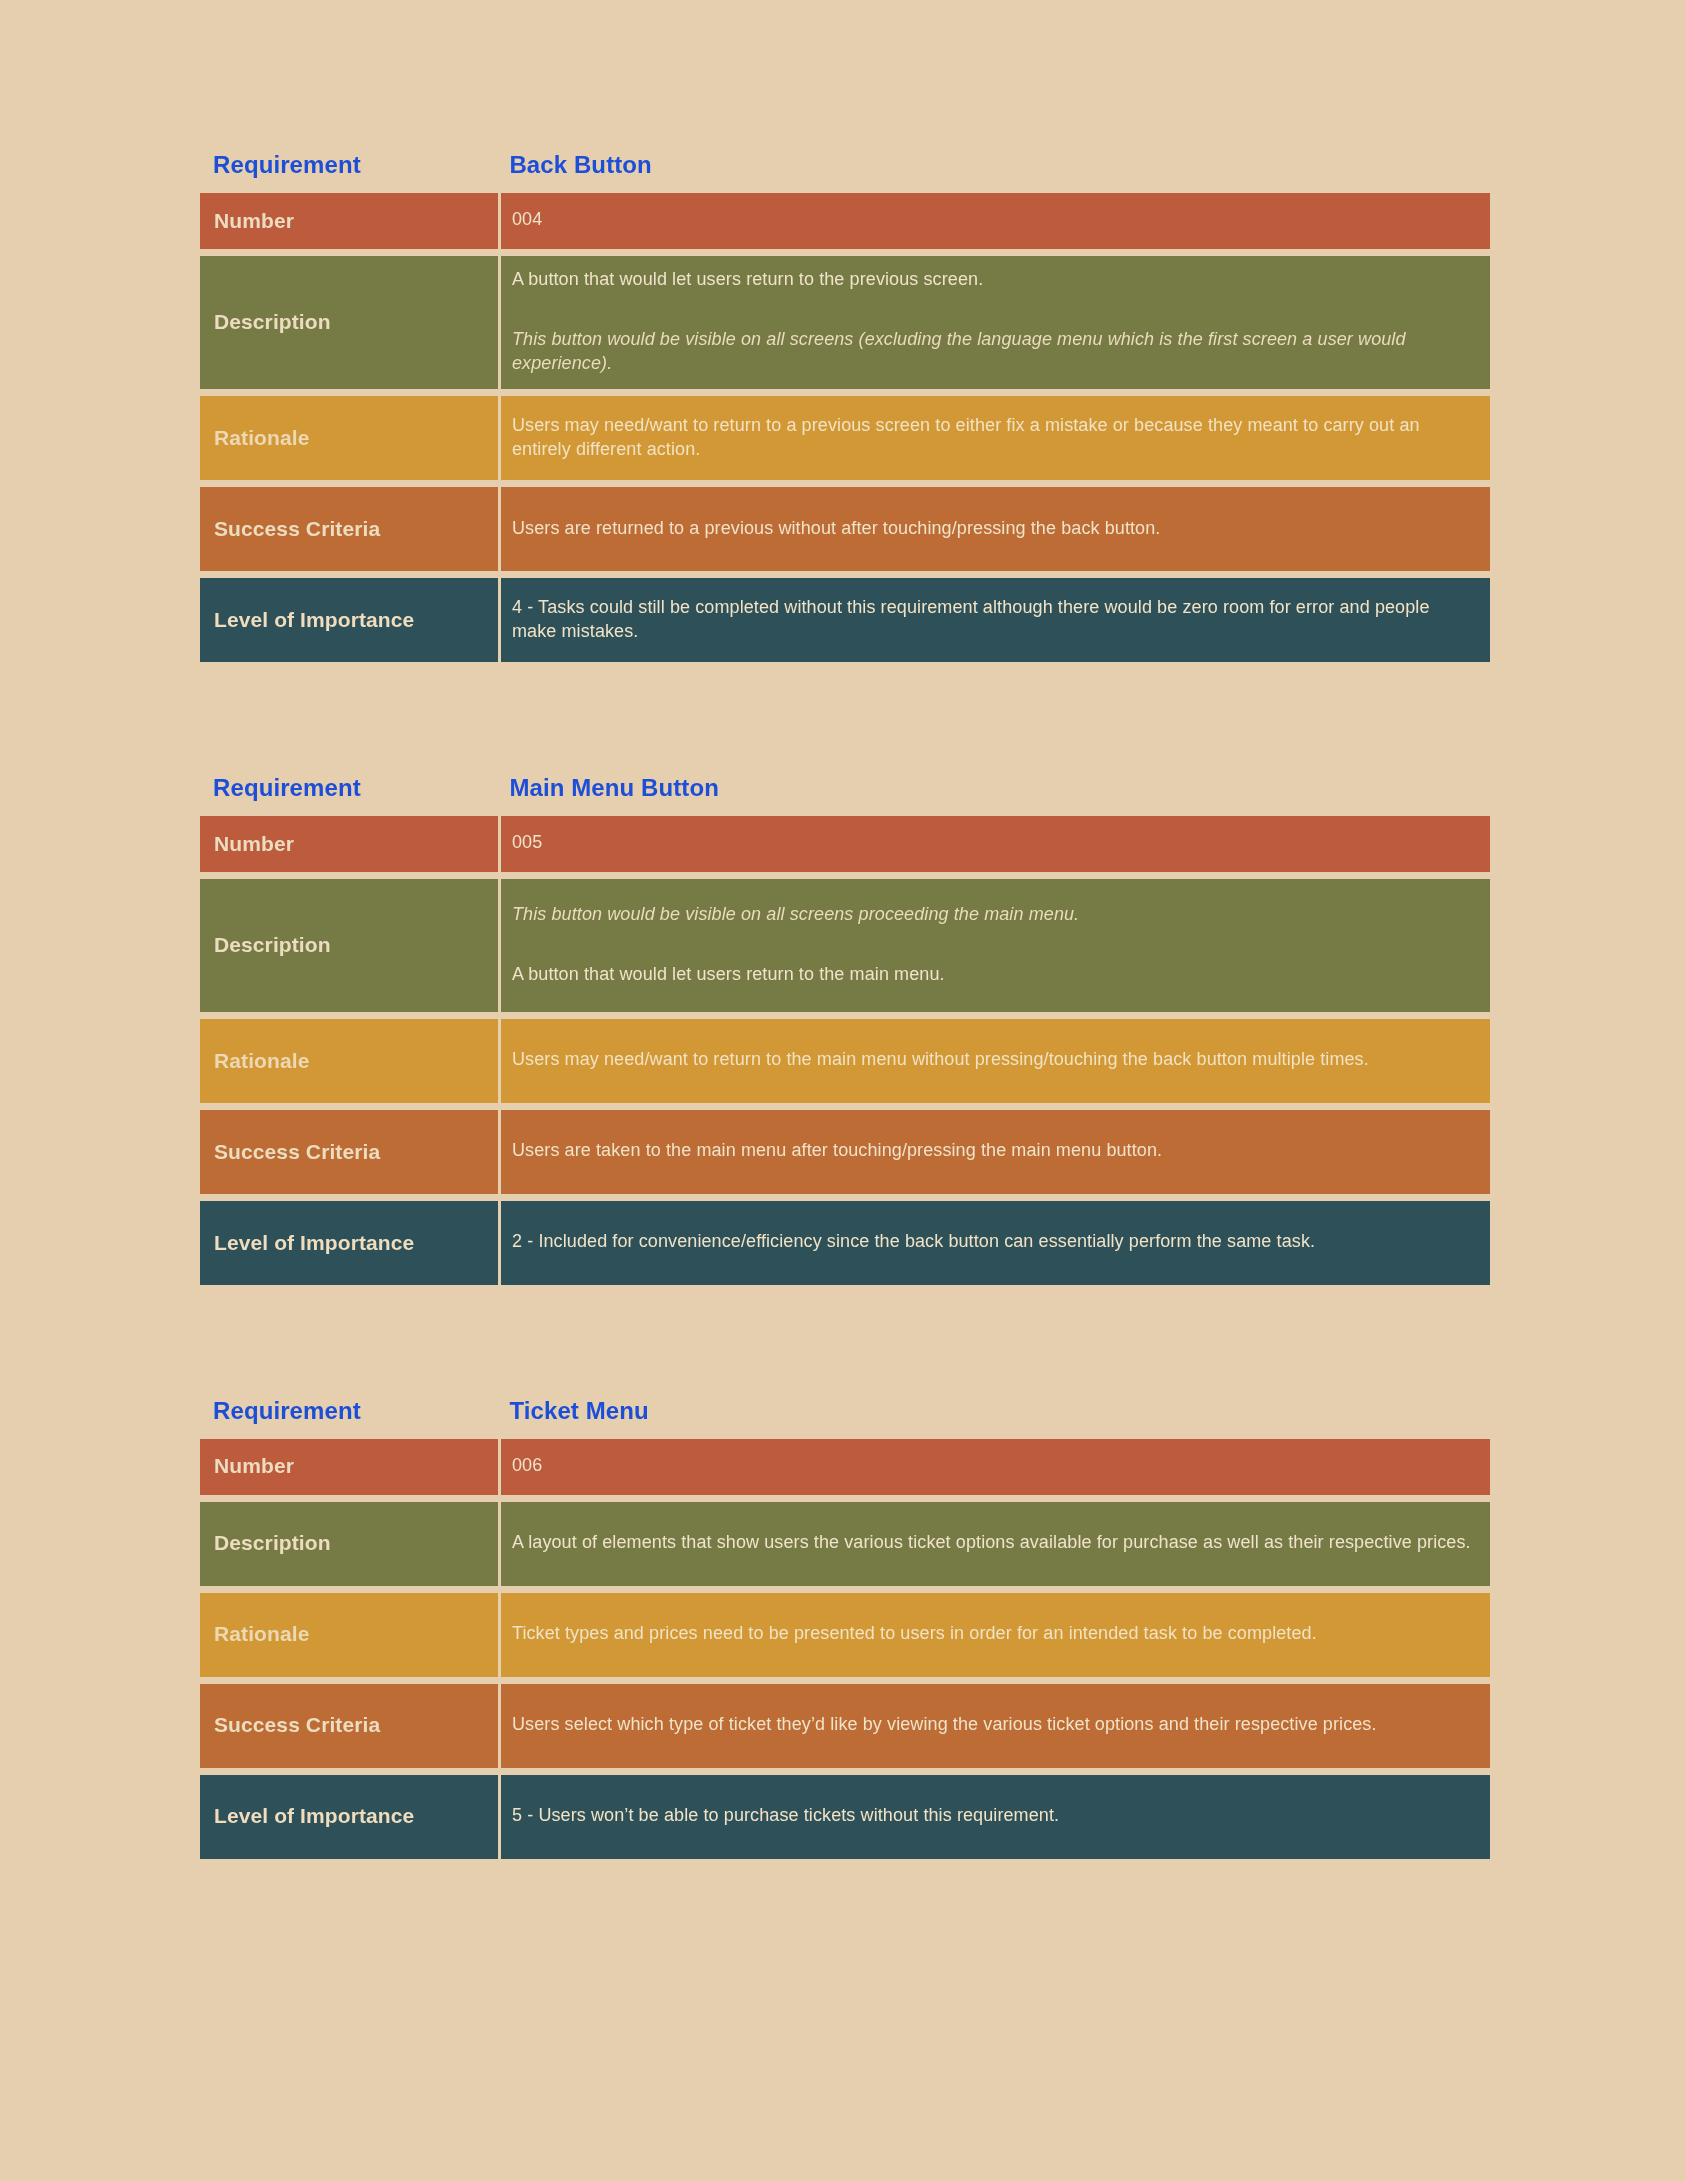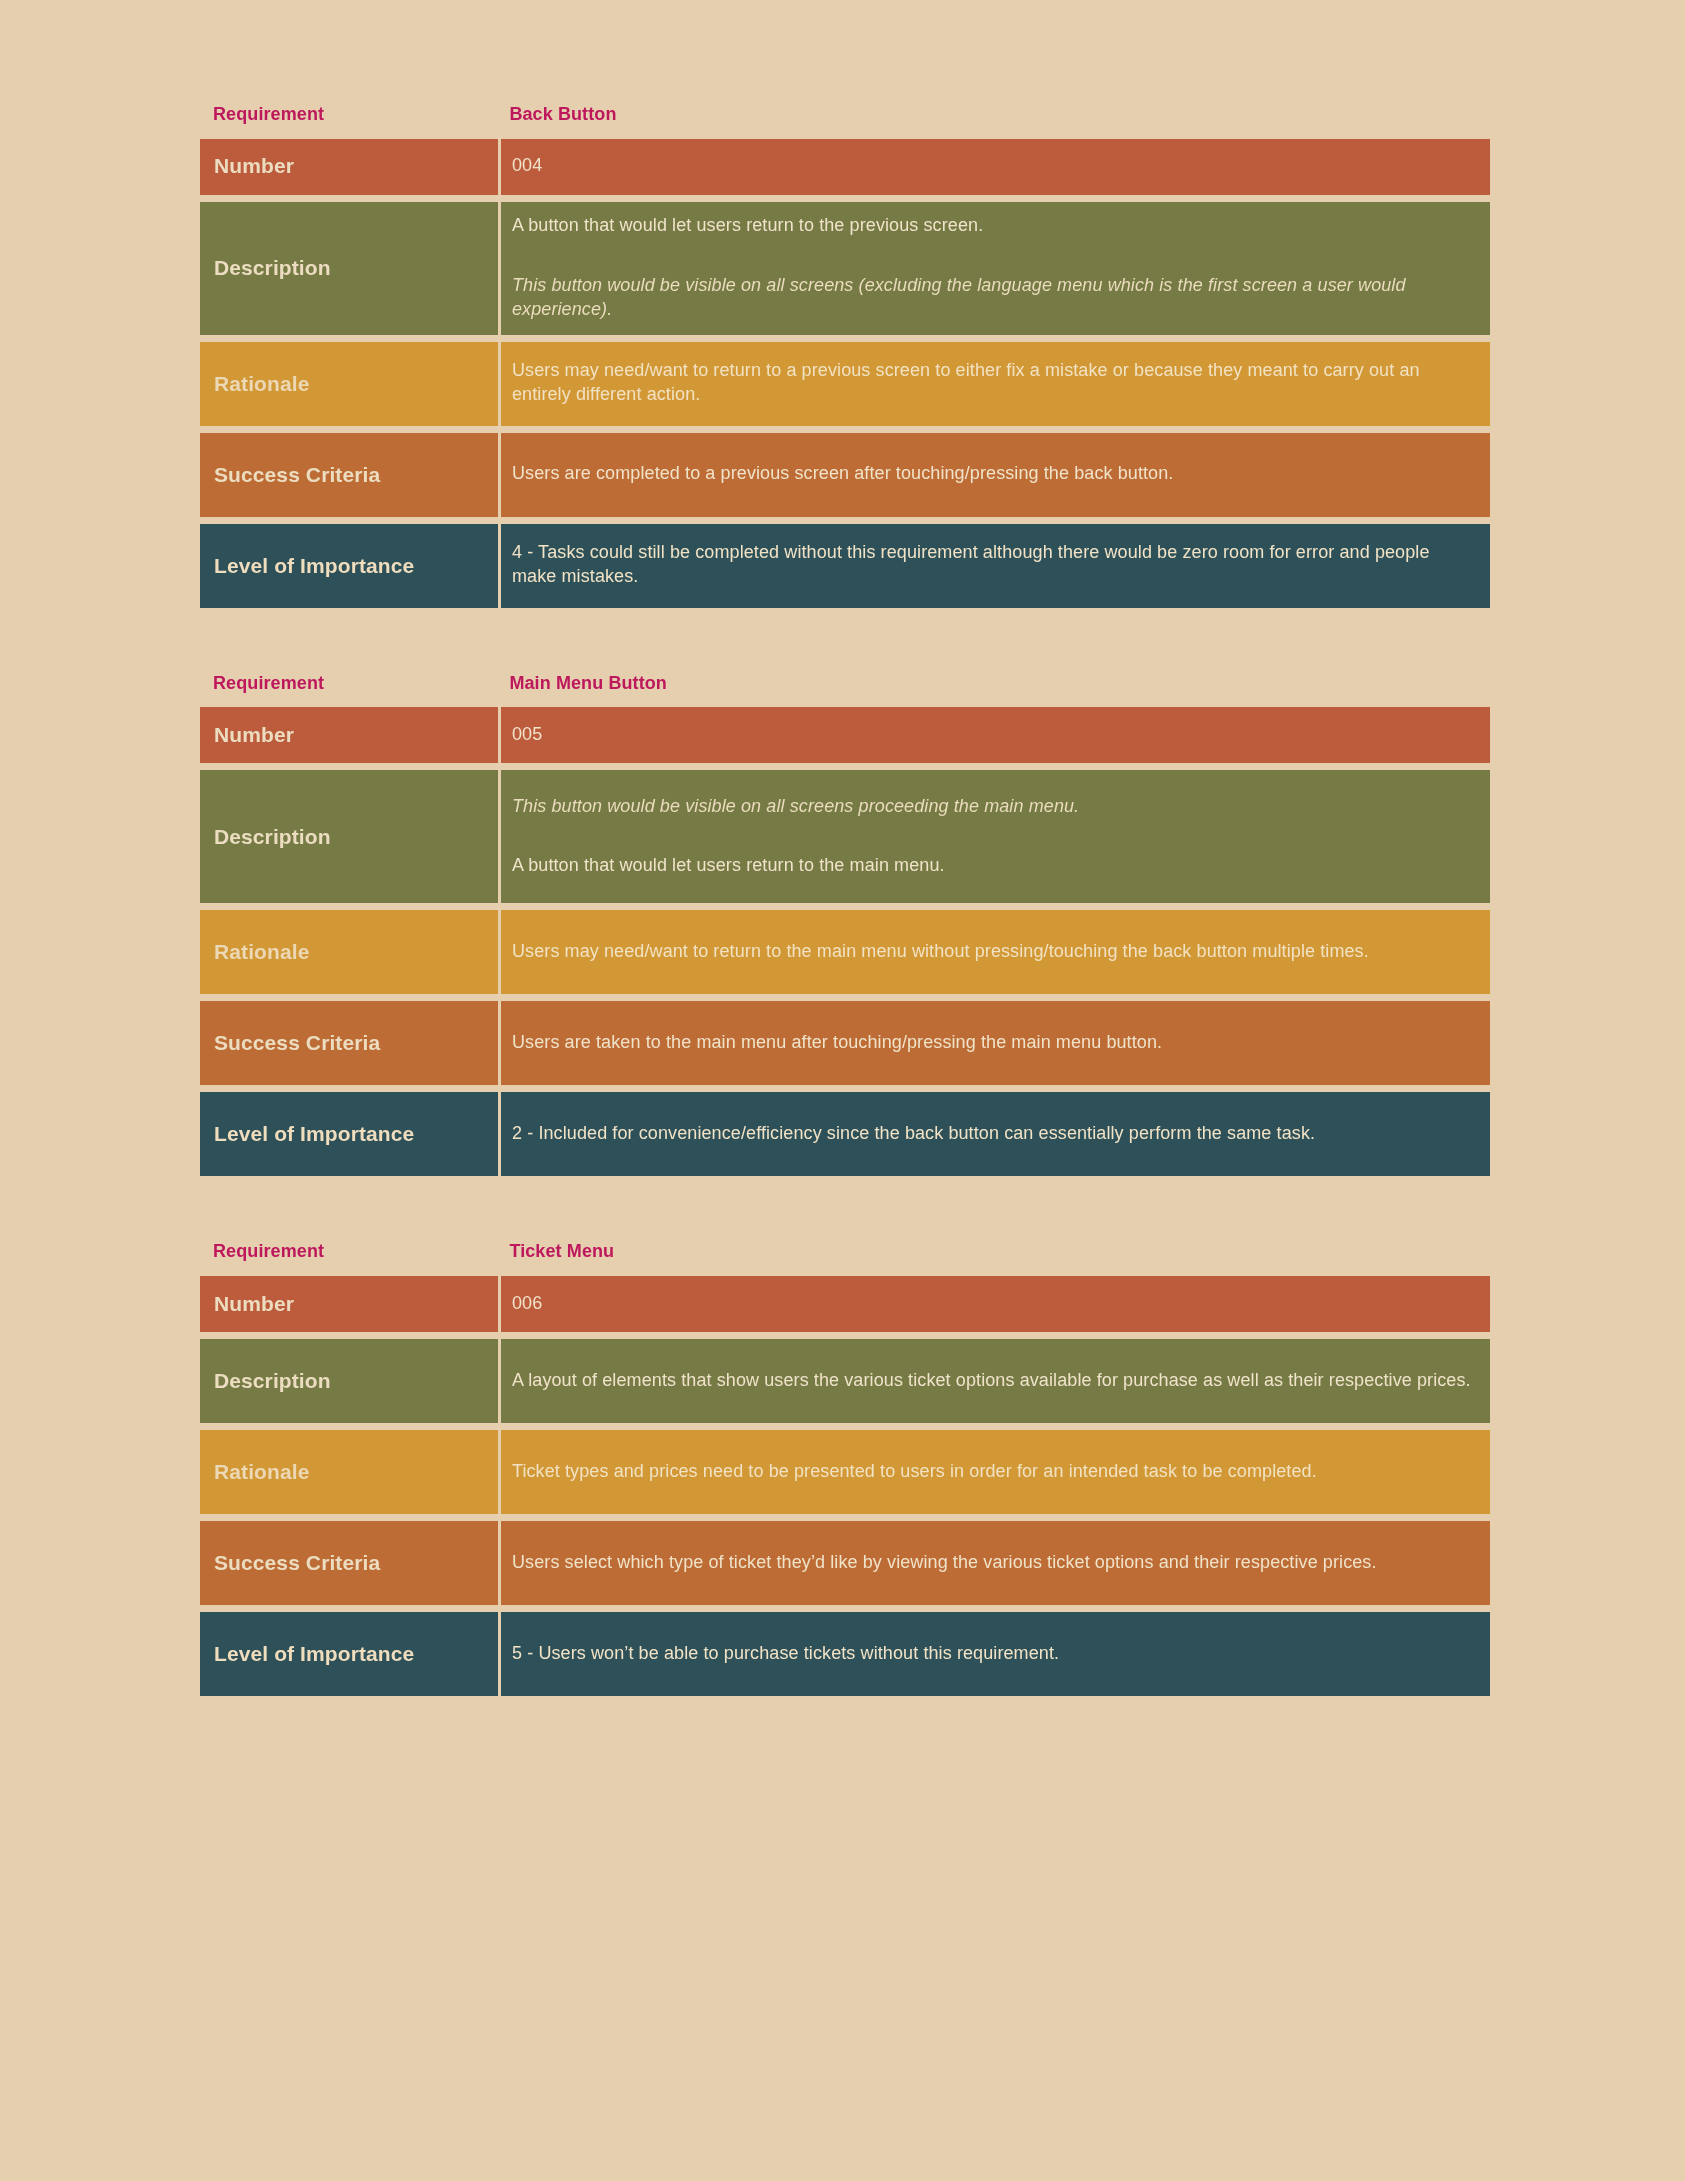--- a/index.html
+++ b/index.html
@@ -30,25 +30,26 @@
   }
 
   
   .tbl-head {
     display: flex;
     align-items: flex-end;
     padding-bottom: 13px;
   }
   .tbl-head .h-label,
   .tbl-head .h-value {
-    color: #be185d;
+    color: #1d4ed8;
     font-weight: bold;
-    font-size: 18px;
+    font-size: 24px;
     line-height: 1.2;
     letter-spacing: 0.1px;
+    margin-top: 47px;
   }
   .tbl-head .h-label {
     width: 298px;
     flex: 0 0 298px;
     padding-left: 13px;
     box-sizing: border-box;
   }
   .tbl-head .h-value {
     padding-left: 11.4px;
   }
@@ -151,21 +152,21 @@
           </div>
           <div class="row r-rat tall-2">
             <div class="cell-label">Rationale</div>
             <div class="cell-value">
               <div class="para">Users may need/want to return to a previous screen to either fix a mistake or because they meant to carry out an entirely different action.</div>
             </div>
           </div>
           <div class="row r-succ tall-2">
             <div class="cell-label">Success Criteria</div>
             <div class="cell-value">
-              <div class="para">Users are completed to a previous screen after touching/pressing the back button.</div>
+              <div class="para">Users are returned to a previous without after touching/pressing the back button.</div>
             </div>
           </div>
           <div class="row r-imp tall-2">
             <div class="cell-label">Level of Importance</div>
             <div class="cell-value">
               <div class="para">4 - Tasks could still be completed without this requirement although there would be zero room for error and people make mistakes.</div>
             </div>
           </div>
         </div>
       </div>

